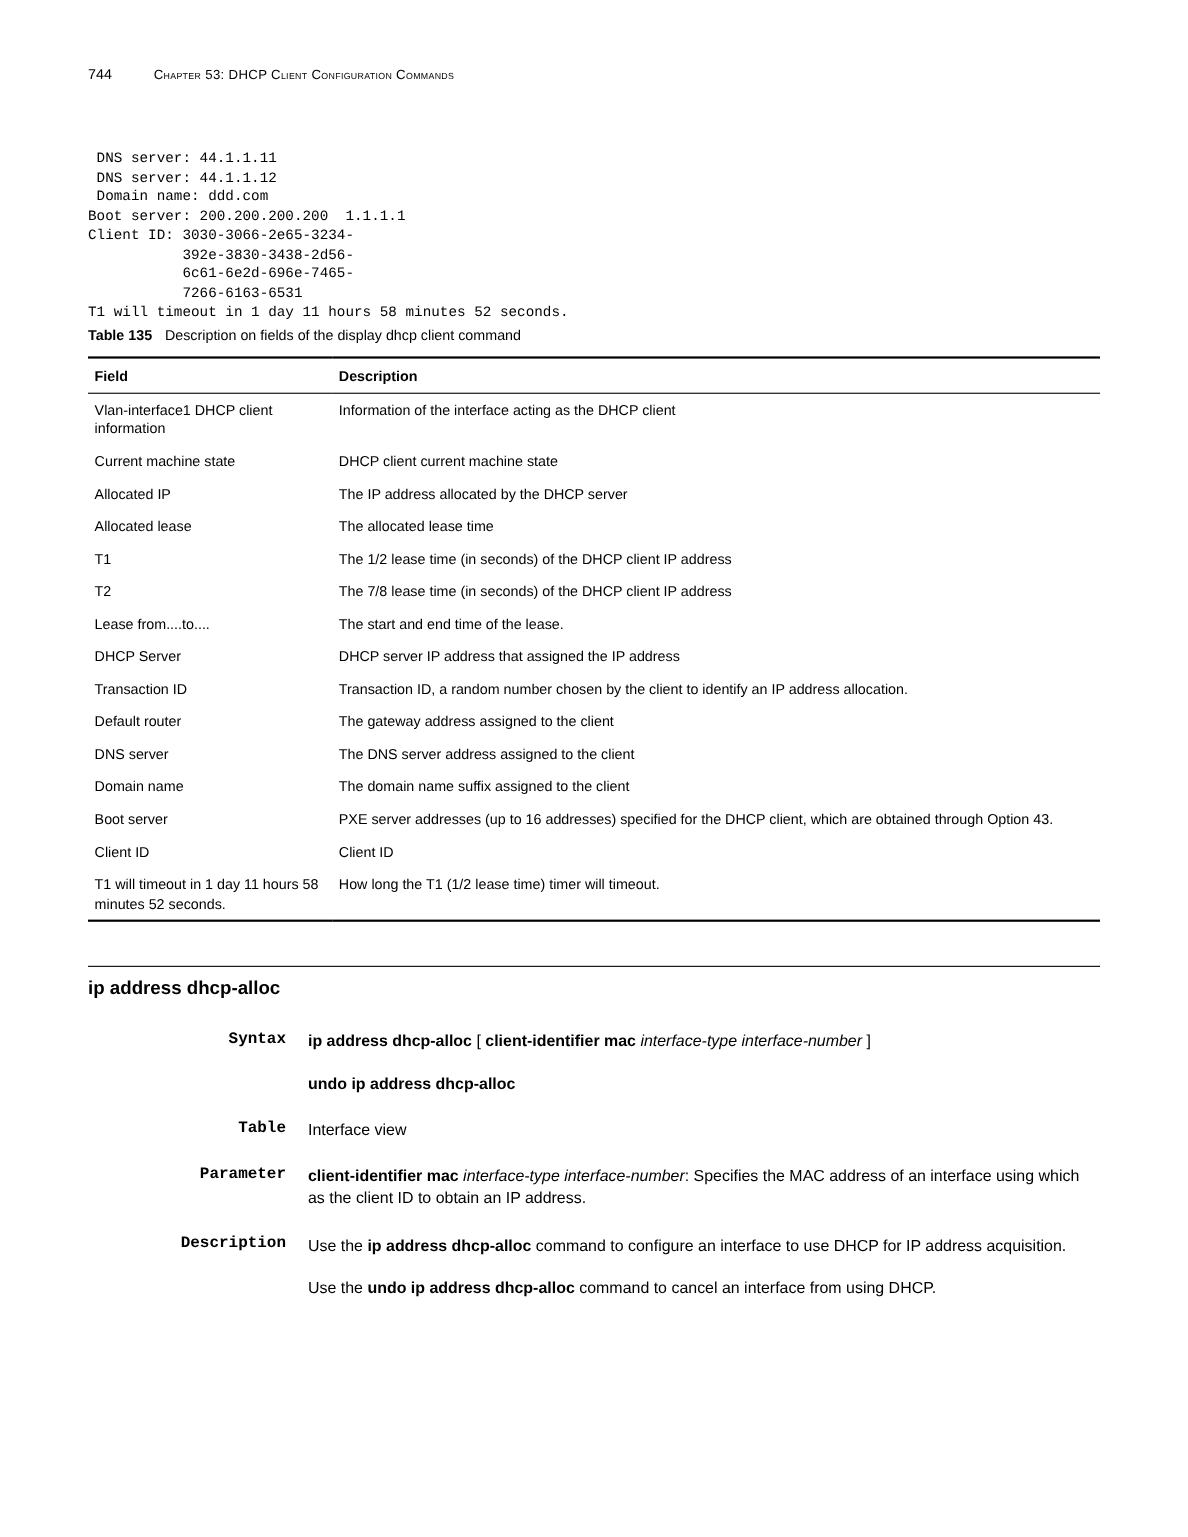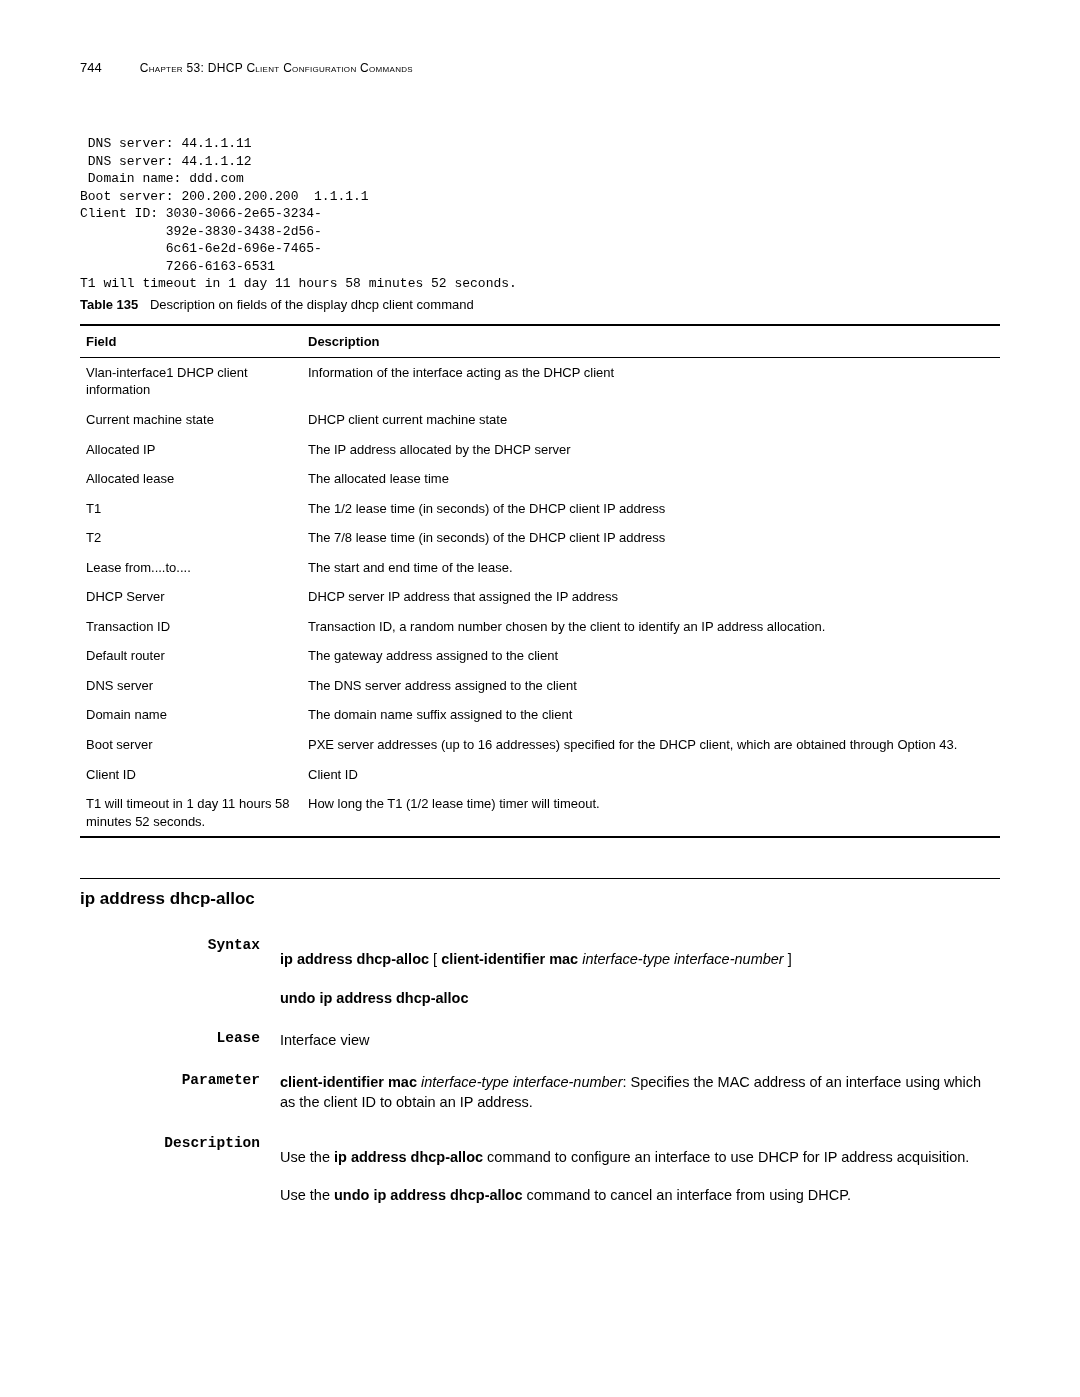--- a/index.html
+++ b/index.html
@@ -86,21 +86,21 @@
     font-weight: bold;
     padding-right: 20px;
     box-sizing: border-box;
     font-family: Liberation Mono, monospace;
   }
   .defbody {
     flex: 1;
     line-height: 1.4;
   }
   .defbody p {
-    margin: 12px 0 18px 0;
+    margin: 0 0 18px 0;
   }
   .defbody p:last-child { margin-bottom: 0; }
   .italic { font-style: italic; }
   .bold { font-weight: bold; }
 </style>
 </head>
 <body>
 
 <div class="page-header">
   <span class="page-number">744</span>
@@ -205,21 +205,21 @@
     <p>
       <span class="bold">ip address dhcp-alloc</span><span> [ </span><span class="bold">client-identifier mac</span><span> </span><span class="italic">interface-type interface-number</span><span> ]</span>
     </p>
     <p>
       <span class="bold">undo ip address dhcp-alloc</span>
     </p>
   </div>
 </div>
 
 <div class="defblock">
-  <div class="deflabel">Lease</div>
+  <div class="deflabel">Table</div>
   <div class="defbody">Interface view</div>
 </div>
 
 <div class="defblock">
   <div class="deflabel">Parameter</div>
   <div class="defbody">
     <span class="bold">client-identifier mac</span><span class="italic"> interface-type interface-number</span><span>: Specifies the MAC address of an interface using which as the client ID to obtain an IP address.</span>
   </div>
 </div>
 

